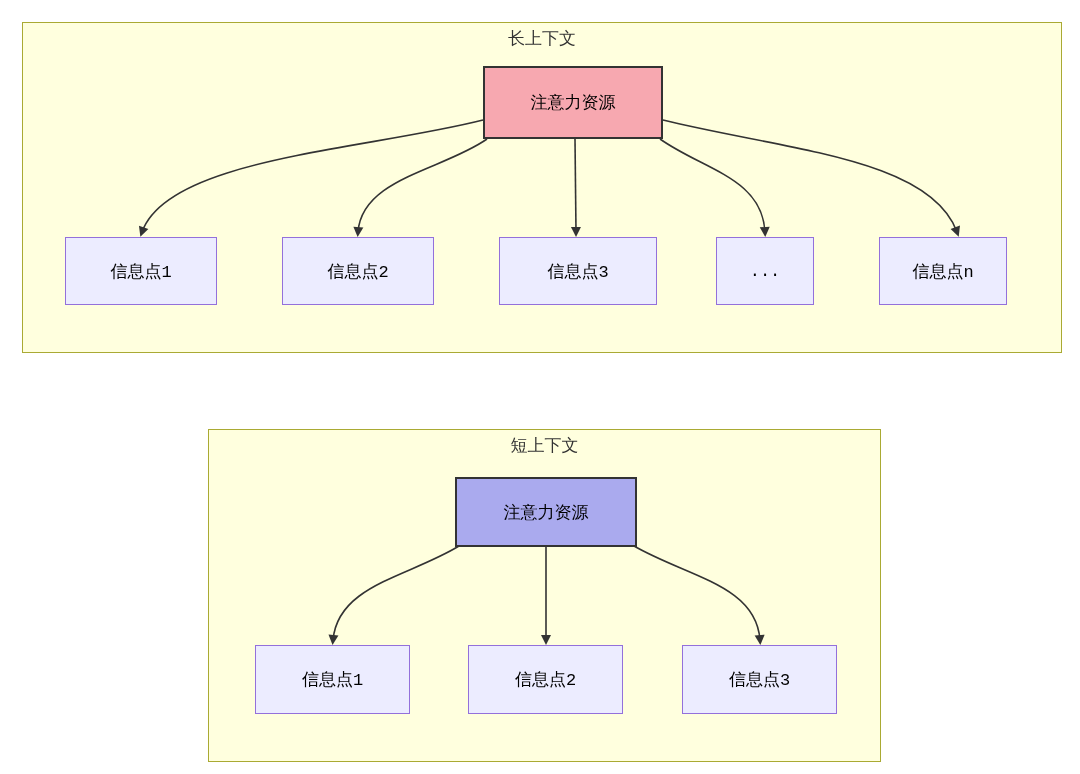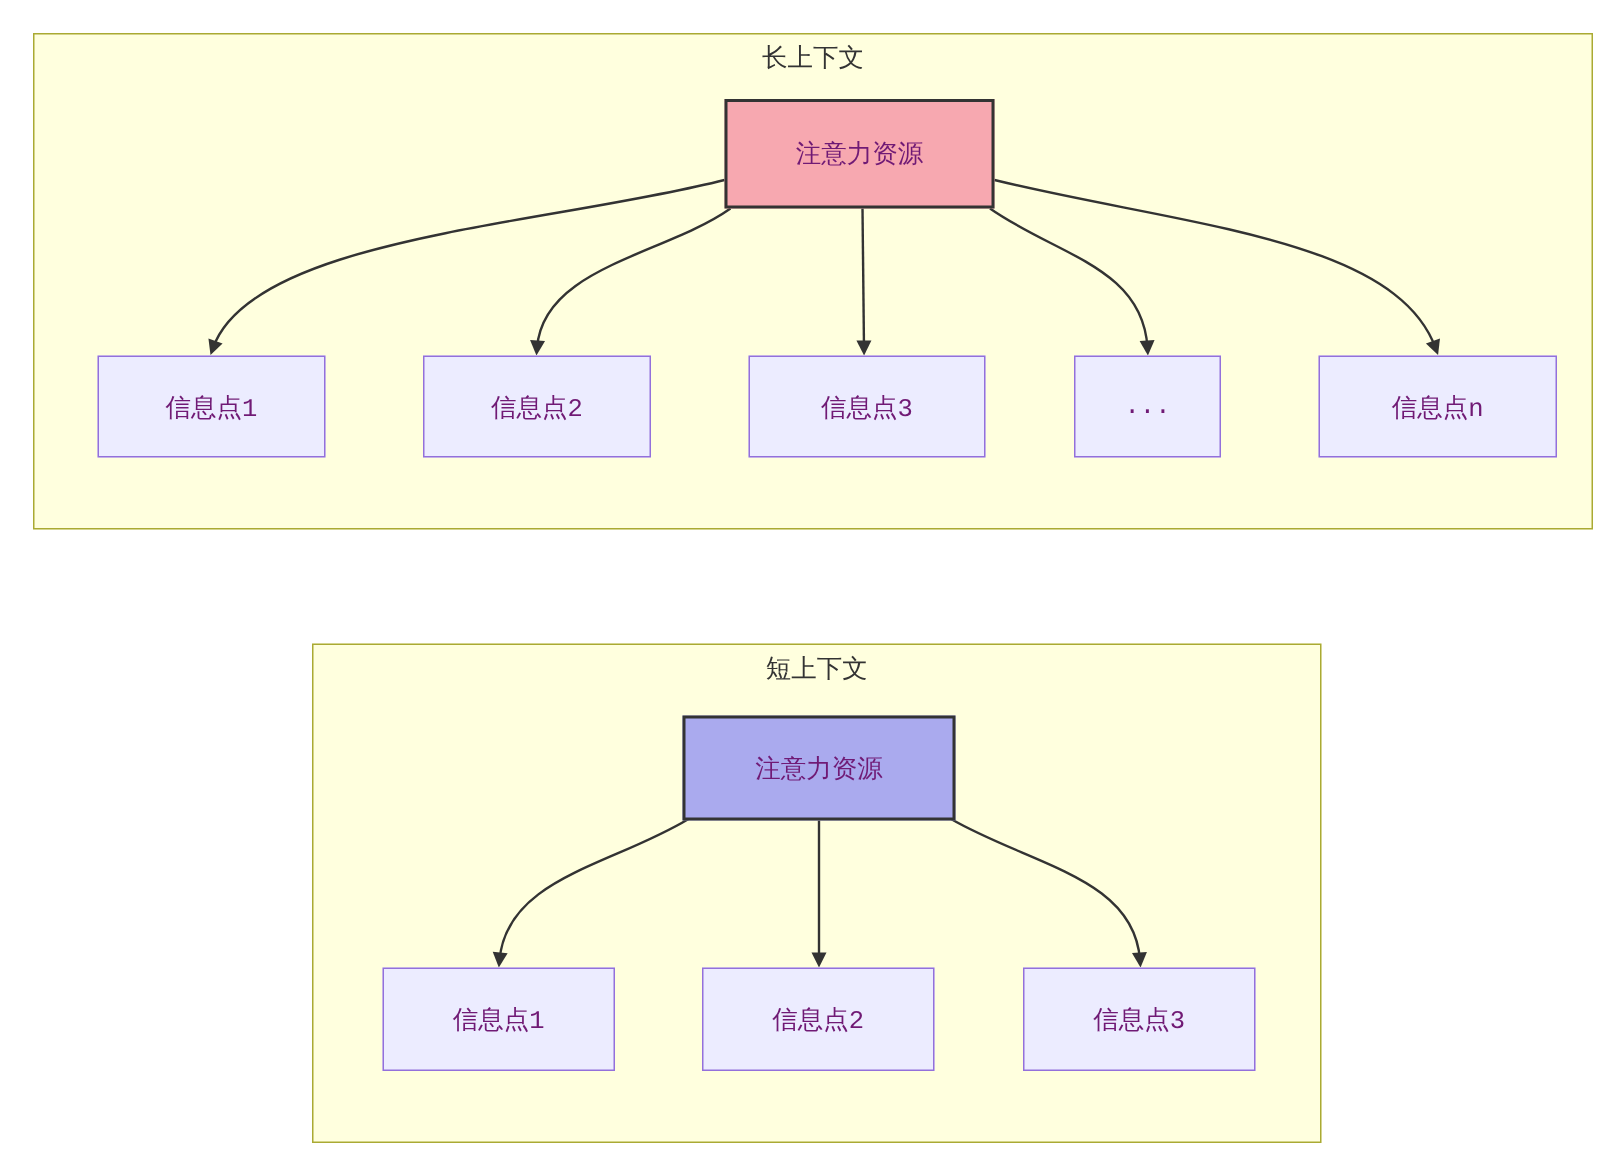--- a/index.html
+++ b/index.html
@@ -19,32 +19,32 @@
   .cluster-title {
     position: absolute; text-align: center; font-size: 17px; font-weight: 400;
     color: #333333;
   }
   .title-long  { left: 22px;  width: 1040px; top: 27px; }
   .title-short { left: 208px; width: 673px;  top: 434px; }
 
   .node {
     position: absolute; box-sizing: border-box;
     display: flex; align-items: center; justify-content: center;
-    font-size: 17px; color: #701a75; text-align: center;
+    font-size: 17px; color: #000000; text-align: center;
   }
   .attention { border: 2px solid #333333; }
   .attention-long  { left: 483px; top: 66px;  width: 180px; height: 73px; background: #f7a8b0; }
   .attention-short { left: 455px; top: 477px; width: 182px; height: 70px; background: #aaaaee; }
 
   .info { background: #ececff; border: 1px solid #9370db; font-family: Liberation Mono, monospace; }
   .info-l1 { left: 65px;  top: 237px; width: 152px; height: 68px; }
   .info-l2 { left: 282px; top: 237px; width: 152px; height: 68px; }
   .info-l3 { left: 499px; top: 237px; width: 158px; height: 68px; }
   .info-l4 { left: 716px; top: 237px; width: 98px;  height: 68px; }
-  .info-l5 { left: 879px; top: 237px; width: 159px; height: 68px; }
+  .info-l5 { left: 879px; top: 237px; width: 128px; height: 68px; }
 
   .info-s1 { left: 255px; top: 645px; width: 155px; height: 69px; }
   .info-s2 { left: 468px; top: 645px; width: 155px; height: 69px; }
   .info-s3 { left: 682px; top: 645px; width: 155px; height: 69px; }
 
   .edges {
     position: absolute; left: 0; top: 0; width: 1080px; height: 774px;
     pointer-events: none;
   }
   .edges path.edge { fill: none; stroke: #333333; stroke-width: 1.6px; }

